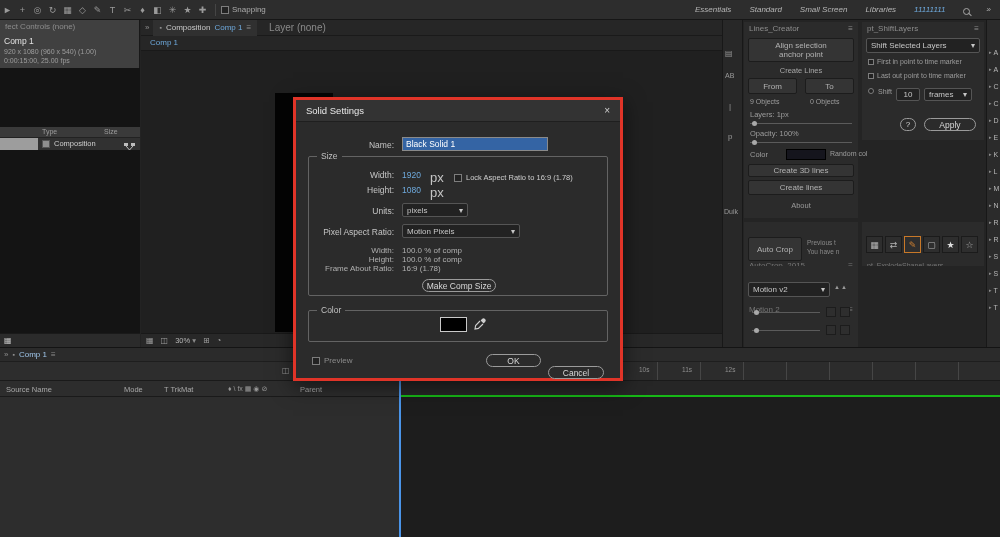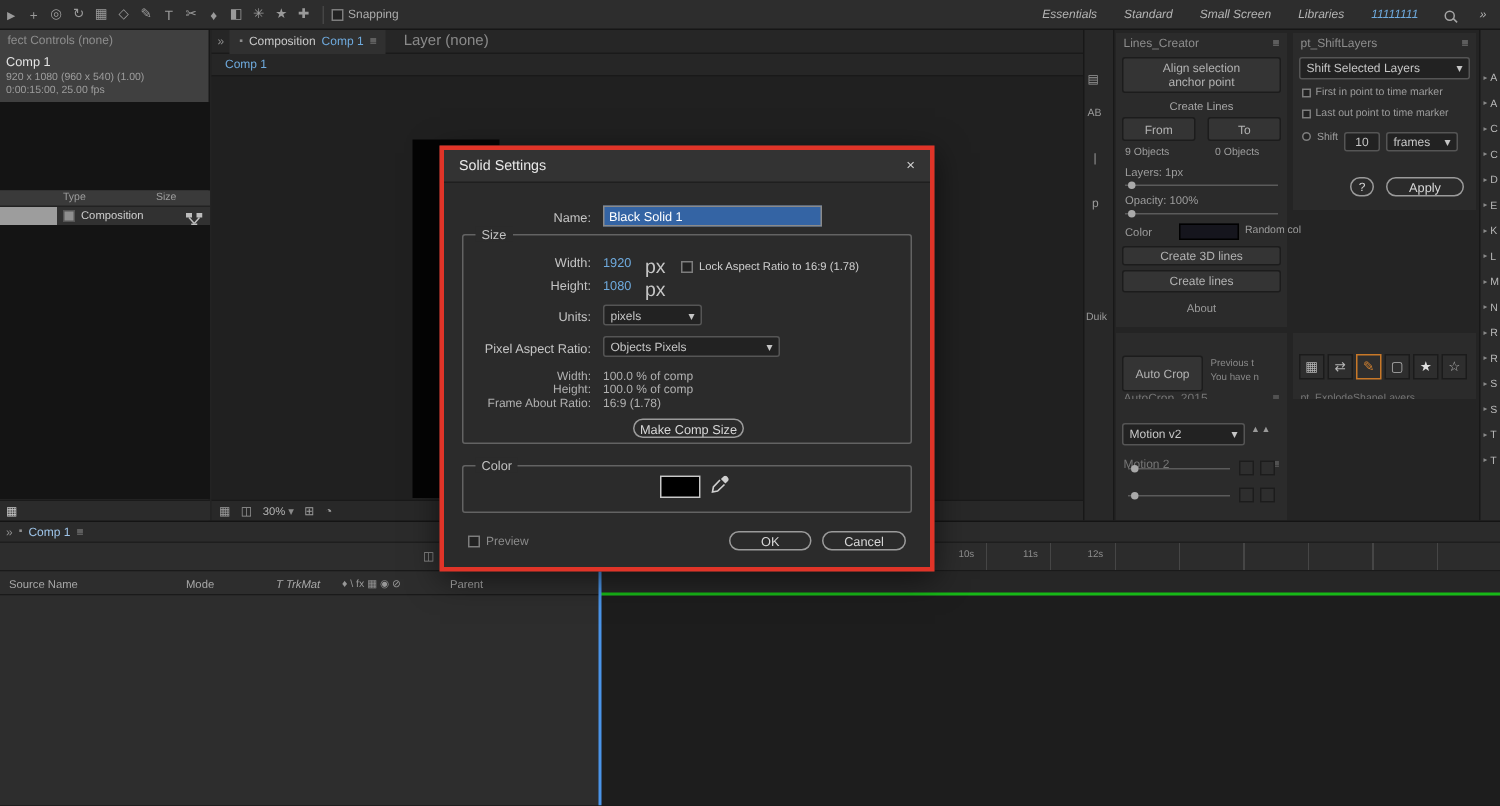--- a/index.html
+++ b/index.html
@@ -352,21 +352,21 @@
       <span class="tick" style="left:153px;top:4px;">08s</span>
       <span class="tick" style="left:196px;top:4px;">09s</span>
       <span class="tick" style="left:239px;top:4px;">10s</span>
       <span class="tick" style="left:282px;top:4px;">11s</span>
       <span class="tick" style="left:325px;top:4px;">12s</span>
     </div>
 
     <div class="abs" style="left:0;top:33px;width:400px;height:16px;background:#2d2d2d;border-bottom:1px solid #1a1a1a;">
       <span class="hdr-txt" style="left:6px;top:4px;">Source Name</span>
       <span class="hdr-txt" style="left:124px;top:4px;">Mode</span>
-      <span class="hdr-txt" style="left:184px;top:4px;font-style:italic;">T TrkMat</span>
+      <span class="hdr-txt" style="left:164px;top:4px;">T TrkMat</span>
       <span class="hdr-txt" style="left:228px;top:4px;font-size:7px;color:#979797;">♦ \ fx ▦ ◉ ⊘</span>
       <span class="hdr-txt" style="left:300px;top:4px;">Parent</span>
     </div>
     <div class="abs" style="left:400px;top:33px;width:600px;height:16px;background:#262626;"></div>
 
     <div class="abs" style="left:0;top:49px;width:400px;height:141px;background:#2d2d2d;"></div>
     <div class="abs" style="left:400px;top:49px;width:600px;height:141px;background:#1d1d1d;"></div>
 
     <div class="abs" style="left:400px;top:47px;width:600px;height:2px;background:#17b817;"></div>
 
@@ -398,21 +398,21 @@
         <span class="cb"></span>
         <span style="font-size:7.5px;color:#cfcfcf;white-space:nowrap;">Lock Aspect Ratio to 16:9 (1.78)</span>
       </div>
       <span class="lbl" style="top:106px;">Units:</span>
       <div class="drop abs" style="left:106px;top:103px;width:66px;height:14px;">
         <span>pixels</span>
           <span>▾</span>
       </div>
       <span class="lbl" style="top:127px;">Pixel Aspect Ratio:</span>
       <div class="drop abs" style="left:106px;top:124px;width:118px;height:14px;">
-        <span>Objects Pixels</span>
+        <span>Motion Pixels</span>
           <span>▾</span>
       </div>
       <span class="lbl2" style="top:146px;">Width:</span>
       <span class="val2" style="top:146px;">100.0 % of comp</span>
       <span class="lbl2" style="top:155px;">Height:</span>
       <span class="val2" style="top:155px;">100.0 % of comp</span>
       <span class="lbl2" style="top:164px;">Frame About Ratio:</span>
       <span class="val2" style="top:164px;">16:9 (1.78)</span>
       <div class="pill abs" style="left:126px;top:179px;width:74px;height:13px;">Make Comp Size</div>
 
@@ -425,17 +425,17 @@
             <path d="M11 1 a2.1 2.1 0 0 0 -3 0 L6.6 2.4 l3 3 L11 4 a2.1 2.1 0 0 0 0 -3 Z" fill="#cfcfcf"></path>
             <path d="M6 3 L1.6 7.6 L1 11 L4.4 10.4 L9 6" fill="none" stroke="#cfcfcf" stroke-width="1.1"></path>
           </svg>
       </span>
 
       <div class="abs" style="left:16px;top:256px;display:flex;align-items:center;gap:4px;">
         <span class="cb"></span>
         <span style="font-size:8px;color:#8b8b8b;">Preview</span>
       </div>
       <div class="pill abs" style="left:190px;top:254px;width:55px;height:13px;">OK</div>
-      <div class="pill abs" style="left:252px;top:254px;width:56px;height:13px;text-align:right;">Cancel</div>
+      <div class="pill abs" style="left:252px;top:266px;width:56px;height:13px;text-align:right;">Cancel</div>
     </div>
   </div>
 
 </div>
 
 </body></html>

